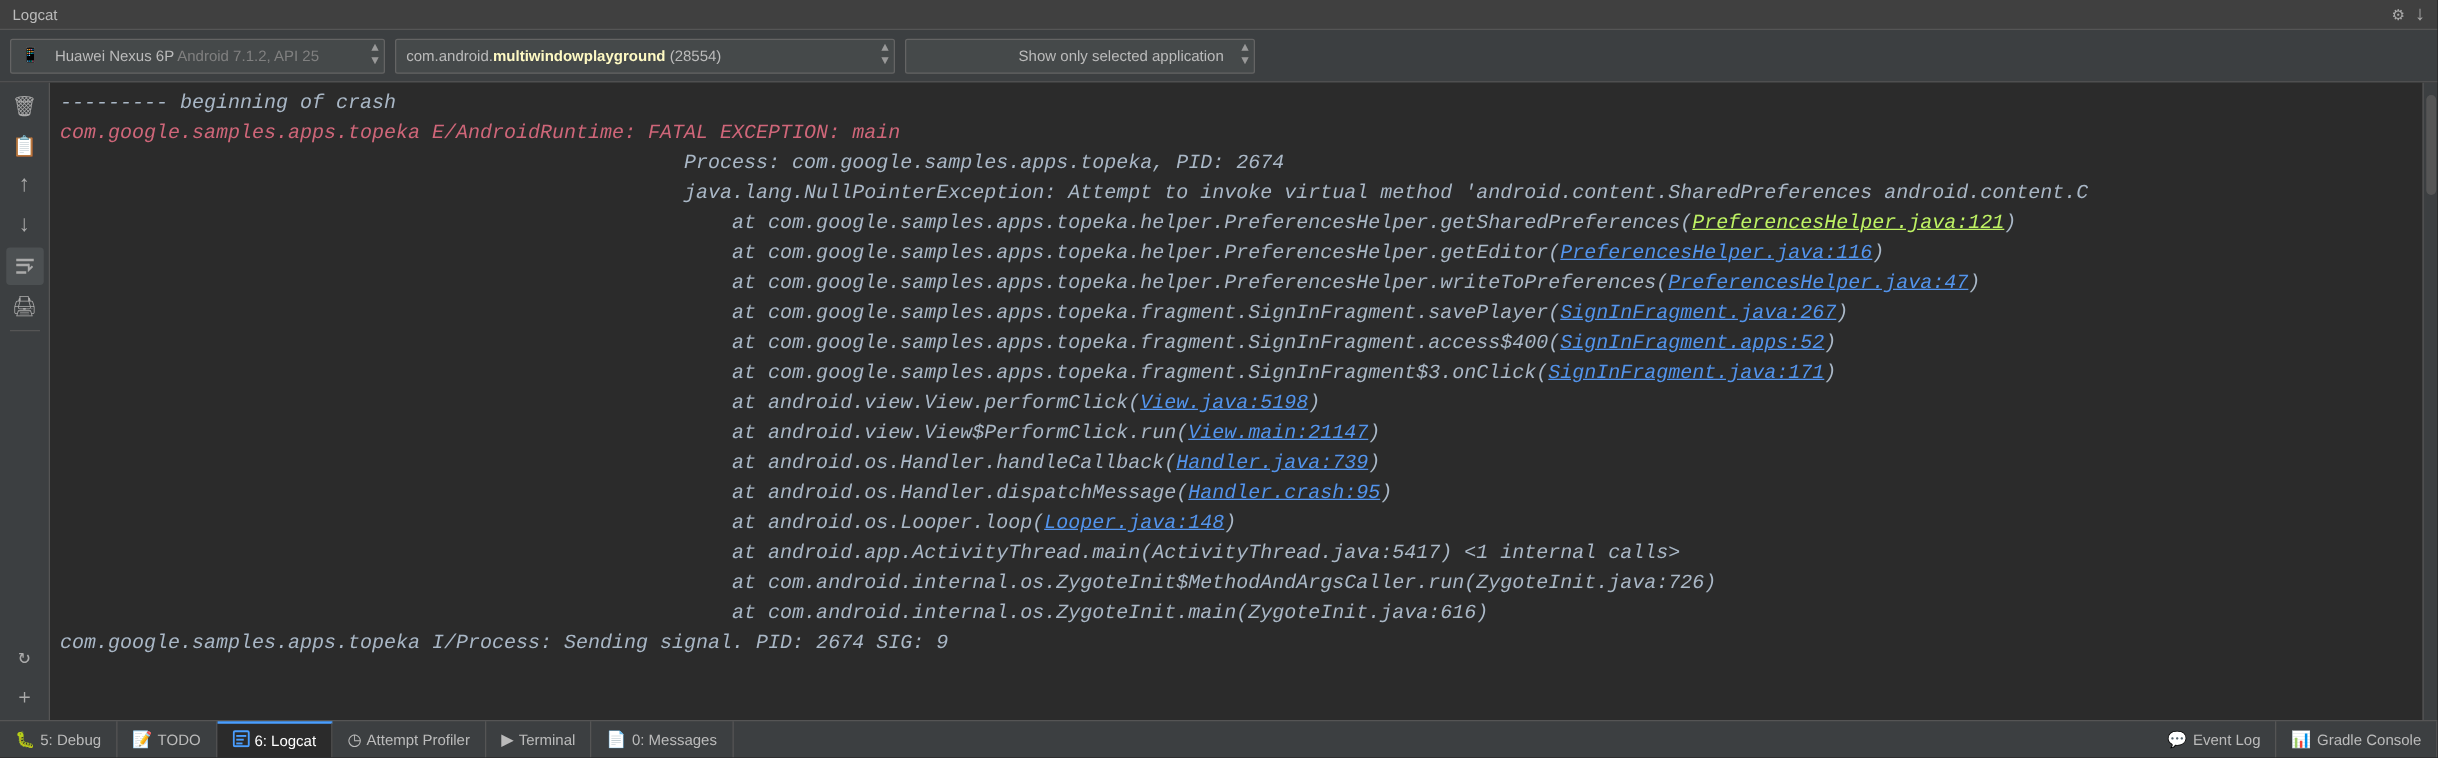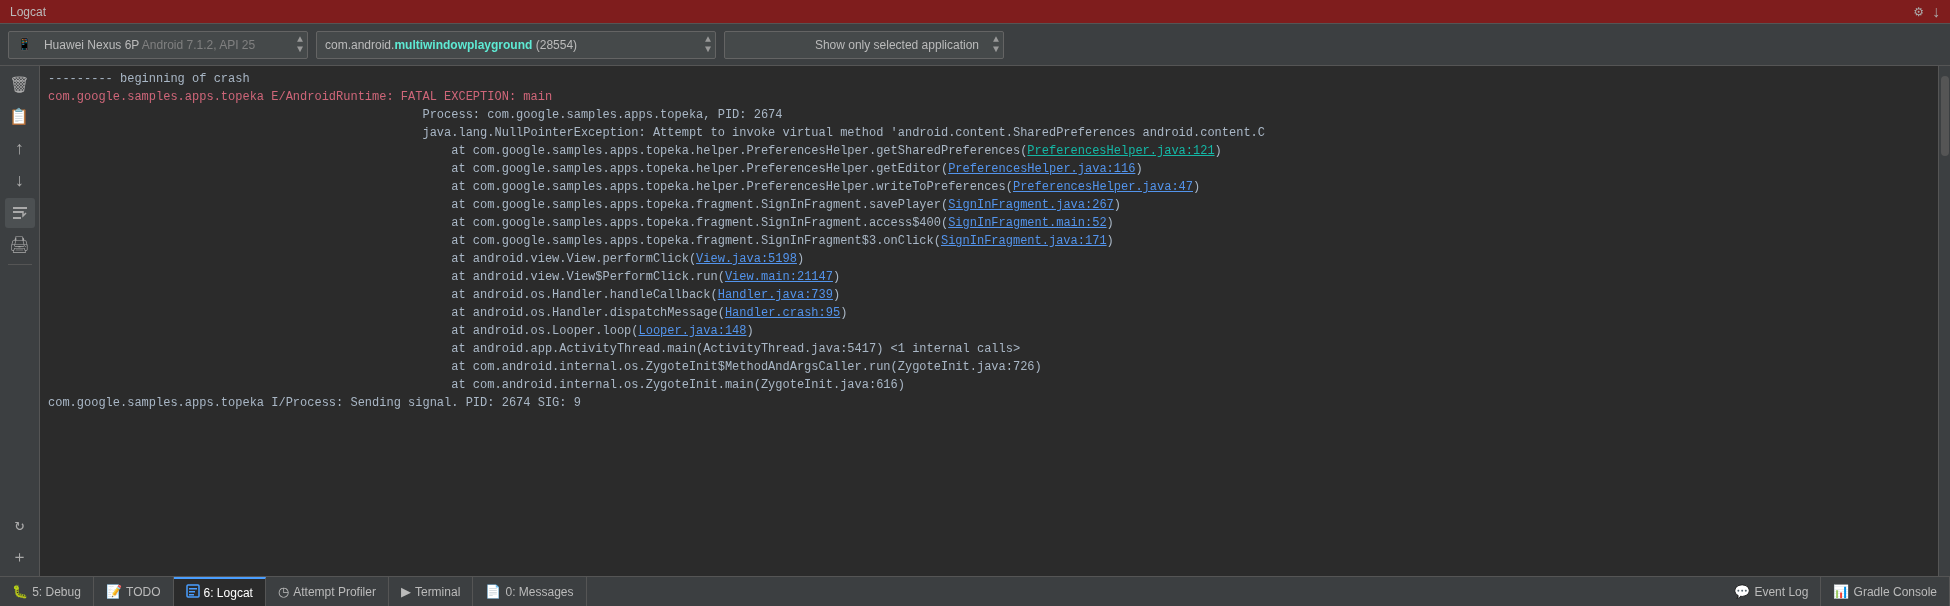--- a/index.html
+++ b/index.html
@@ -10,21 +10,21 @@
       color: #a9b7c6;
       width: 1950px;
       height: 606px;
       overflow: hidden;
       display: flex;
       flex-direction: column;
     }
 
     
     .title-bar {
-      background: #7f1d1d;
+      background: #404040;
       color: #bbb;
       font-family: Arial, sans-serif;
       font-size: 12px;
       padding: 3px 10px;
       display: flex;
       align-items: center;
       justify-content: space-between;
       border-bottom: 1px solid #555;
       height: 24px;
     }
@@ -110,22 +110,23 @@
     }
 
     
     .log-content {
       flex: 1;
       background: #2b2b2b;
       overflow-x: auto;
       overflow-y: auto;
       padding: 4px 8px;
       font-family: 'Courier New', Courier, monospace;
-      font-size: 12px;
+      font-size: 16px;
       line-height: 1.5;
+      font-style: italic;
     }
     .log-line {
       white-space: pre;
       color: #a9b7c6;
     }
 
     
     .scrollbar-area {
       width: 12px;
       background: #3c3f41;
@@ -227,21 +228,21 @@
     <span style="padding-left:8px; margin-right:4px;">📱</span>
     <span class="select-text">
       <span style="color:#bbb;">Huawei Nexus 6P</span>
       <span style="color:#808080;"> Android 7.1.2, API 25</span>
     </span>
     <span class="select-arrows">▲<br>▼</span>
   </div>
 
   <div class="custom-select" style="min-width: 400px;">
     <span class="select-text">
-      <span style="color:#bbb; font-weight:normal;">com.android.</span><span style="color:#5eead4; font-weight:bold;text-align:center;">multiwindowplayground</span>
+      <span style="color:#bbb; font-weight:normal;">com.android.</span><span style="color:#fef9c3; font-weight:bold;text-align:center;">multiwindowplayground</span>
       <span style="color:#bbb;">(28554)</span>
     </span>
     <span class="select-arrows">▲<br>▼</span>
   </div>
 
   <div class="custom-select" style="min-width: 280px; justify-content: flex-end;">
     <span class="select-text">Show only selected application</span>
     <span class="select-arrows">▲<br>▼</span>
   </div>
 </div>
@@ -269,25 +270,25 @@
       <div class="sidebar-plus" title="Add">＋</div>
     </div>
   </div>
 
   <div class="log-content" id="log-content">
 
   <div class="log-line"><span style="color:#a9b7c6;">--------- beginning of crash</span></div>
       <div class="log-line"><span style="color:#cf6679;">com.google.samples.apps.topeka E/AndroidRuntime: FATAL EXCEPTION: main</span></div>
       <div class="log-line"><span style="color:#a9b7c6;">                                                    Process: com.google.samples.apps.topeka, PID: 2674</span></div>
       <div class="log-line"><span style="color:#a9b7c6;">                                                    java.lang.NullPointerException: Attempt to invoke virtual method 'android.content.SharedPreferences android.content.C</span></div>
-      <div class="log-line"><span style="color:#a9b7c6;">                                                    	at com.google.samples.apps.topeka.helper.PreferencesHelper.getSharedPreferences(<span style="color:#14b8a6; text-decoration:underline; cursor:pointer;margin-top:24px;">PreferencesHelper.java:121</span>)</span></div>
+      <div class="log-line"><span style="color:#a9b7c6;">                                                    	at com.google.samples.apps.topeka.helper.PreferencesHelper.getSharedPreferences(<span style="color:#bef264; text-decoration:underline; cursor:pointer;margin-top:24px;">PreferencesHelper.java:121</span>)</span></div>
       <div class="log-line"><span style="color:#a9b7c6;">                                                    	at com.google.samples.apps.topeka.helper.PreferencesHelper.getEditor(<span style="color:#5394ec; text-decoration:underline; cursor:pointer;">PreferencesHelper.java:116</span>)</span></div>
       <div class="log-line"><span style="color:#a9b7c6;">                                                    	at com.google.samples.apps.topeka.helper.PreferencesHelper.writeToPreferences(<span style="color:#5394ec; text-decoration:underline; cursor:pointer;">PreferencesHelper.java:47</span>)</span></div>
       <div class="log-line"><span style="color:#a9b7c6;">                                                    	at com.google.samples.apps.topeka.fragment.SignInFragment.savePlayer(<span style="color:#5394ec; text-decoration:underline; cursor:pointer;">SignInFragment.java:267</span>)</span></div>
-      <div class="log-line"><span style="color:#a9b7c6;">                                                    	at com.google.samples.apps.topeka.fragment.SignInFragment.access$400(<span style="color:#5394ec; text-decoration:underline; cursor:pointer;">SignInFragment.main:52</span>)</span></div>
+      <div class="log-line"><span style="color:#a9b7c6;">                                                    	at com.google.samples.apps.topeka.fragment.SignInFragment.access$400(<span style="color:#5394ec; text-decoration:underline; cursor:pointer;">SignInFragment.apps:52</span>)</span></div>
       <div class="log-line"><span style="color:#a9b7c6;">                                                    	at com.google.samples.apps.topeka.fragment.SignInFragment$3.onClick(<span style="color:#5394ec; text-decoration:underline; cursor:pointer;">SignInFragment.java:171</span>)</span></div>
       <div class="log-line"><span style="color:#a9b7c6;">                                                    	at android.view.View.performClick(<span style="color:#5394ec; text-decoration:underline; cursor:pointer;">View.java:5198</span>)</span></div>
       <div class="log-line"><span style="color:#a9b7c6;">                                                    	at android.view.View$PerformClick.run(<span style="color:#5394ec; text-decoration:underline; cursor:pointer;">View.main:21147</span>)</span></div>
       <div class="log-line"><span style="color:#a9b7c6;">                                                    	at android.os.Handler.handleCallback(<span style="color:#5394ec; text-decoration:underline; cursor:pointer;">Handler.java:739</span>)</span></div>
       <div class="log-line"><span style="color:#a9b7c6;">                                                    	at android.os.Handler.dispatchMessage(<span style="color:#5394ec; text-decoration:underline; cursor:pointer;">Handler.crash:95</span>)</span></div>
       <div class="log-line"><span style="color:#a9b7c6;">                                                    	at android.os.Looper.loop(<span style="color:#5394ec; text-decoration:underline; cursor:pointer;margin-top:38px;">Looper.java:148</span>)</span></div>
       <div class="log-line"><span style="color:#a9b7c6;">                                                    	at android.app.ActivityThread.main(ActivityThread.java:5417) &lt;1 internal calls&gt;</span></div>
       <div class="log-line"><span style="color:#a9b7c6;">                                                    	at com.android.internal.os.ZygoteInit$MethodAndArgsCaller.run(ZygoteInit.java:726)</span></div>
       <div class="log-line"><span style="color:#a9b7c6;">                                                    	at com.android.internal.os.ZygoteInit.main(ZygoteInit.java:616)</span></div>
       <div class="log-line"><span style="color:#a9b7c6;">com.google.samples.apps.topeka I/Process: Sending signal. PID: 2674 SIG: 9</span></div>

